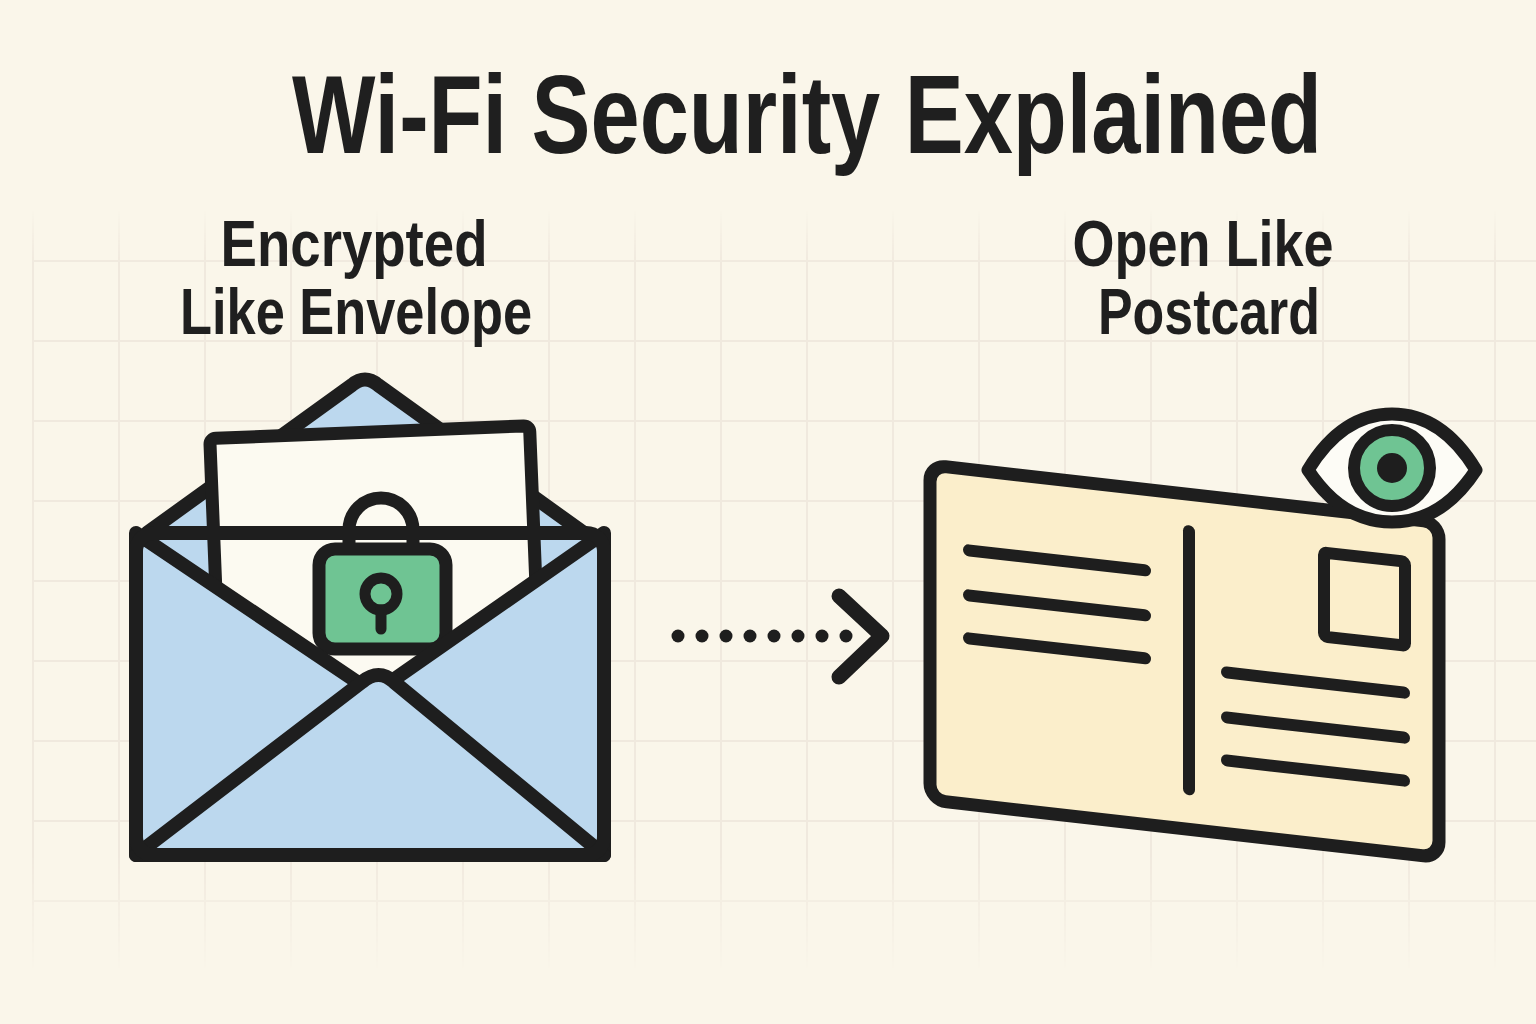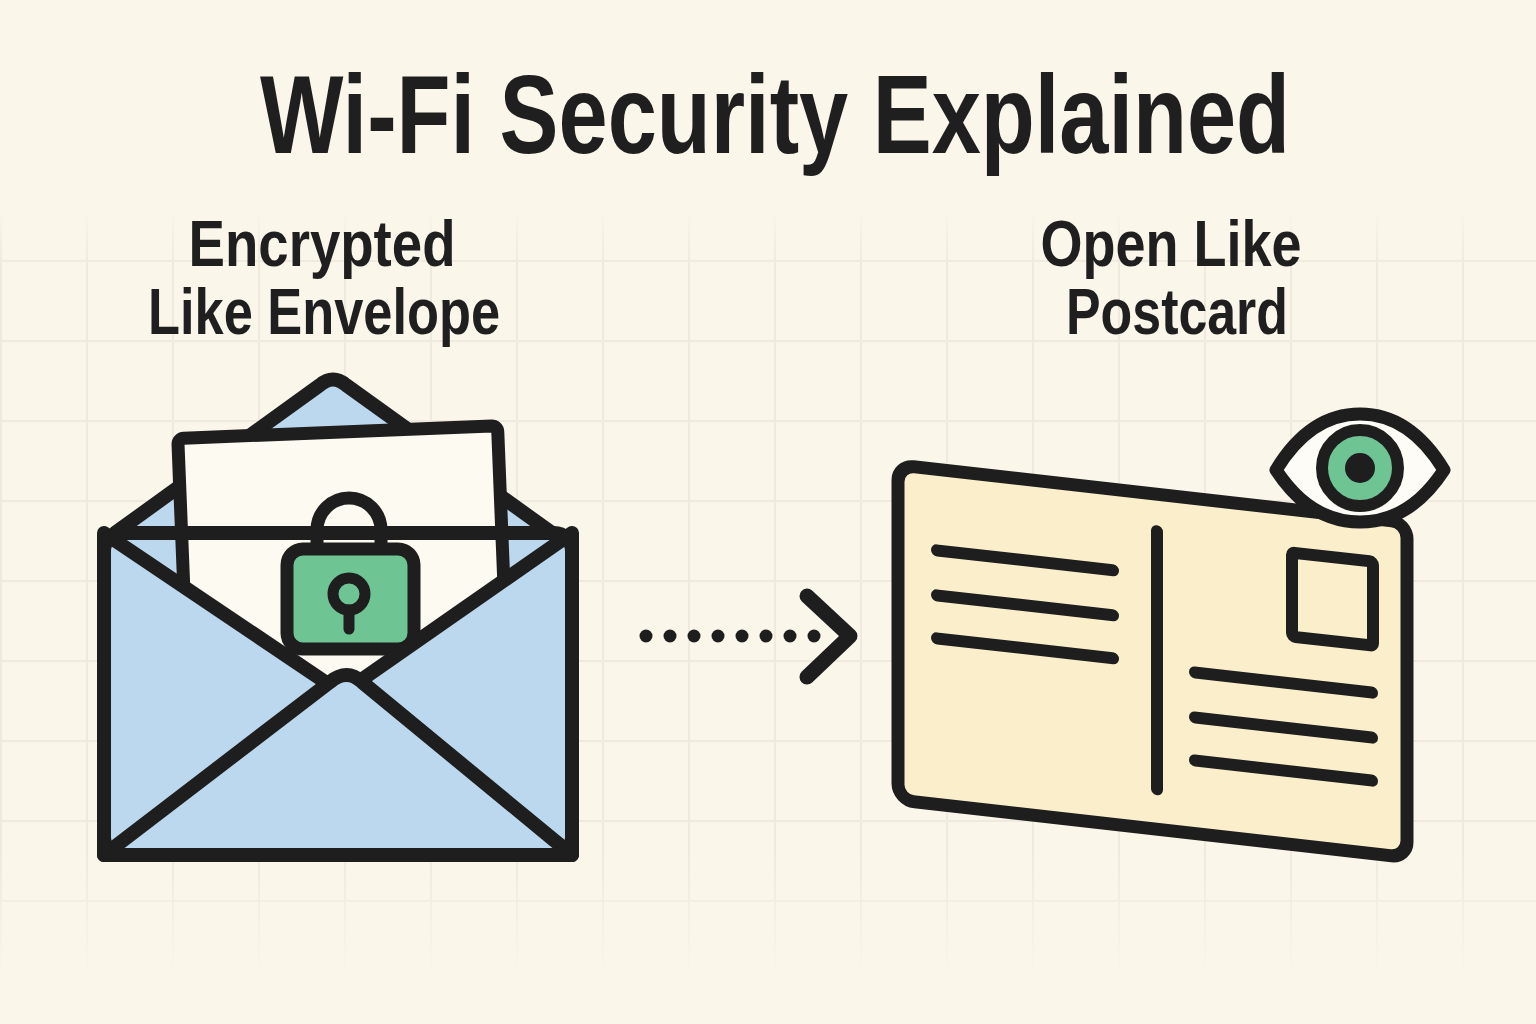--- a/index.html
+++ b/index.html
@@ -1,21 +1,21 @@
 <!DOCTYPE html>
 <html style="--background: #faf6ea; --grid-line: #f0e9de; --outline: #1e1e1e; --text: #1f1f1f; --envelope-blue: #bcd8ee; --paper-white: #fcfaf1; --lock-green: #6fc493; --postcard-cream: #fbeecb; --eye-white: #fdfcf6; --iris-green: #6fc493;"><head>
 <meta charset="utf-8">
 <style>
   html,body{margin:0;padding:0;}
   body{
     width:1536px;height:1024px;overflow:hidden;
     font-family:"Liberation Sans", sans-serif;
     background:var(--background,#faf6ea);
   }
-  .canvas{width:1338px;height:1024px;position:relative;}
+  .canvas{width:1338px;height:1024px;position:relative;padding-left:32px;}
   svg{display:block;}
   .title-text{
     font-family:"Liberation Sans", sans-serif;
     font-weight:700;
     fill:var(--text,#1f1f1f);
   }
   .label-text{
     font-family:"Liberation Sans", sans-serif;
     font-weight:700;
     fill:var(--text,#1f1f1f);

